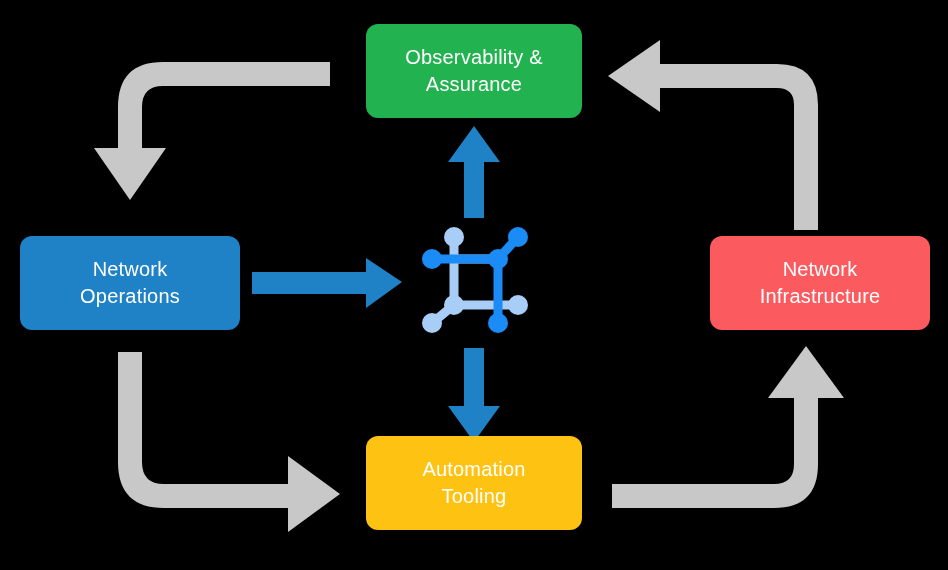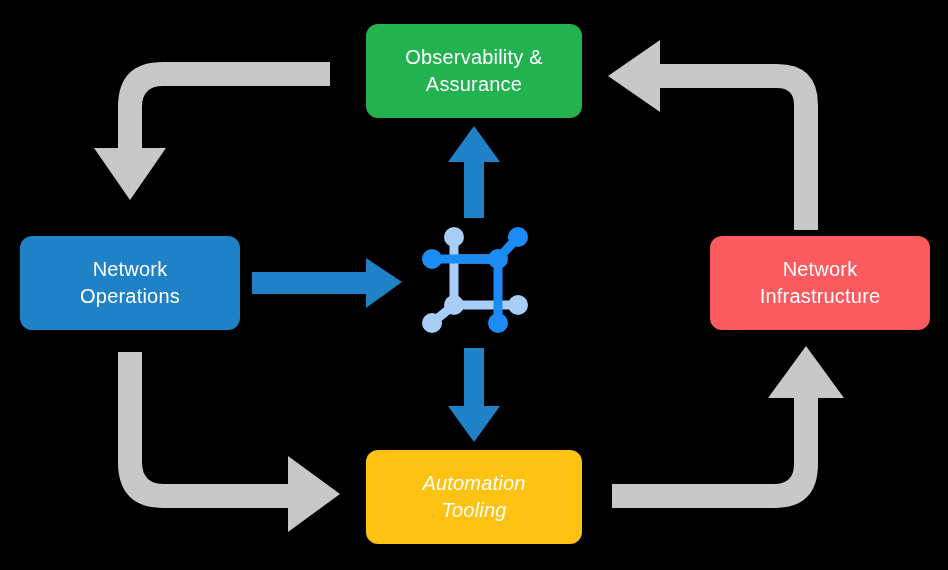--- a/index.html
+++ b/index.html
@@ -56,24 +56,23 @@
     height: 94px;
   }
   #box-network-infrastructure {
     left: 710px;
     top: 236px;
     width: 220px;
     height: 94px;
   }
   #box-automation-tooling {
     left: 366px;
-    top: 450px;
+    top: 436px;
     width: 216px;
     height: 94px;
-    font-style: italic;
   }
   #center-icon {
     position: absolute;
     left: 418px;
     top: 223px;
     width: 114px;
     height: 114px;
   }
 </style>
 </head>

